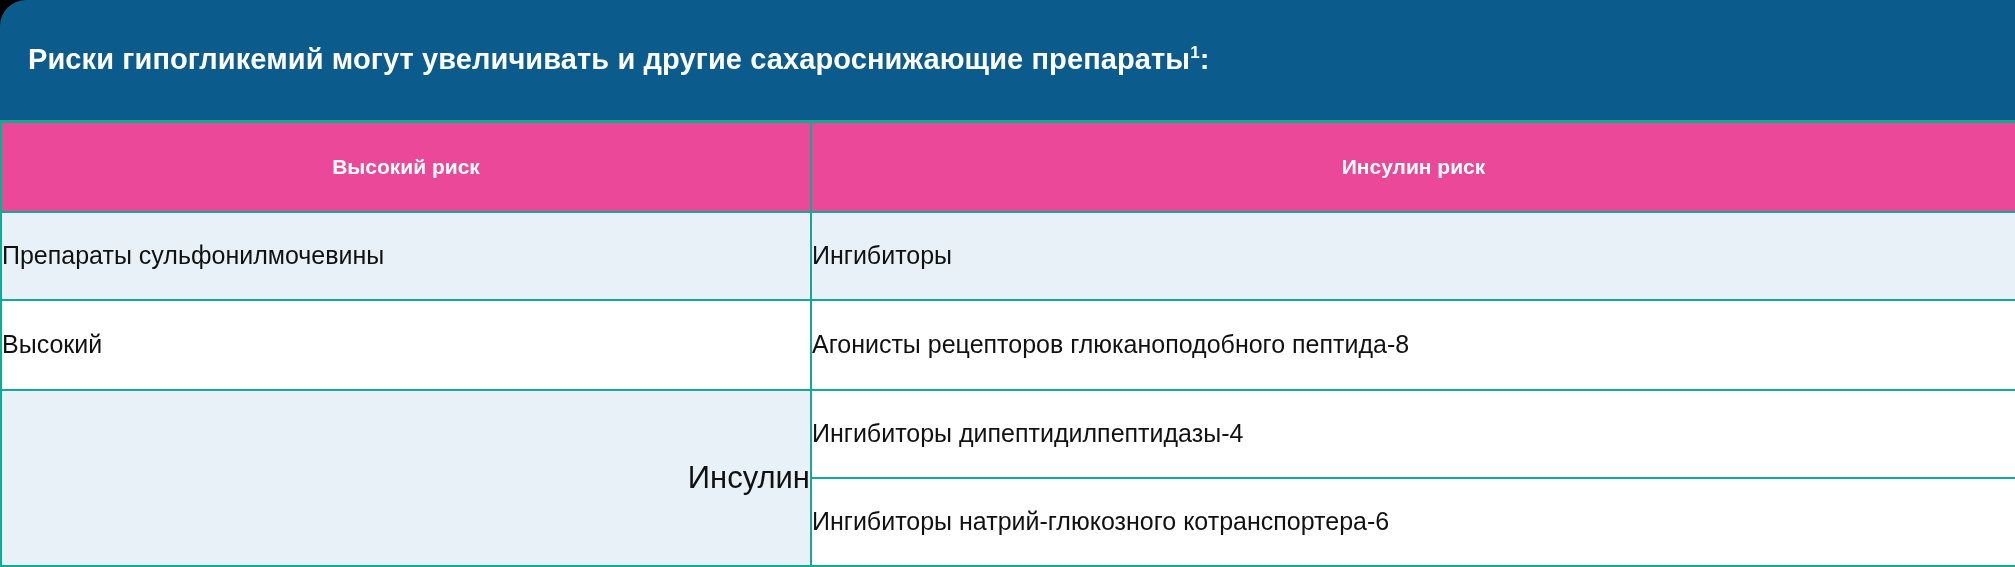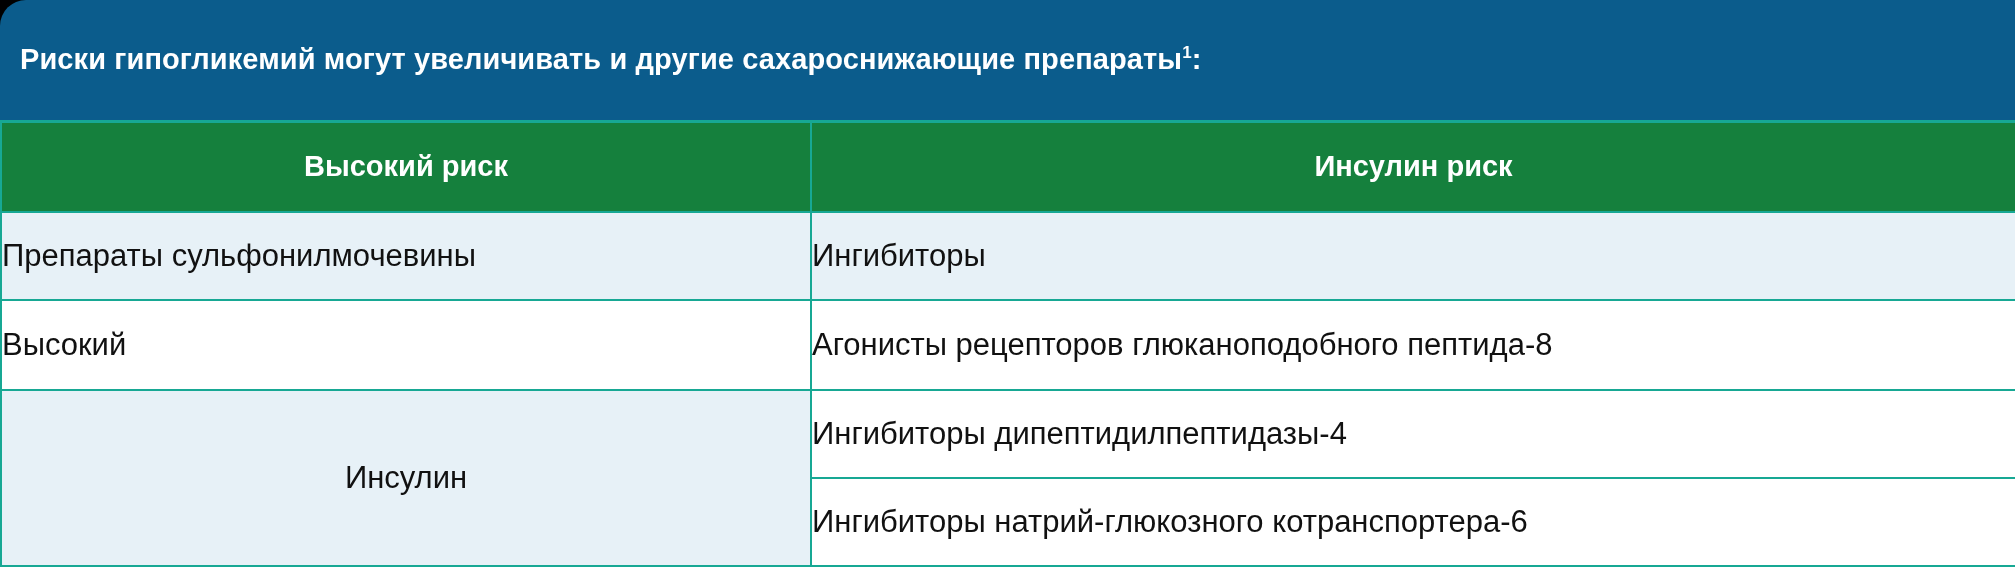--- a/index.html
+++ b/index.html
@@ -33,21 +33,21 @@
     border-top-left-radius: 26px;
     box-sizing: border-box;
     display: flex;
     align-items: center;
   }
   .title-text {
     color: #FFFFFF;
     font-size: 29px;
     font-weight: bold;
     letter-spacing: 0.1px;
-    padding-left: 20px;
+    padding-left: 28px;
     line-height: 1.15;
     white-space: nowrap;
   }
   .title-text sup {
     font-size: 17px;
     vertical-align: super;
     line-height: 0;
   }
 
   
@@ -66,51 +66,51 @@
   .risk-table th,
   .risk-table td {
     border: 2px solid #17A894;
     padding: 0;
     vertical-align: middle;
     box-sizing: border-box;
   }
 
   
   .hdr-row th {
-    background: #15803d;
+    background: #ec4899;
     height: 90px;
     color: #FFFFFF;
-    font-size: 29px;
+    font-size: 21px;
     font-weight: bold;
     text-align: center;
     border-top: 3px solid #17A894;
   }
 
   
   .cell {
-    font-size: 31px;
+    font-size: 25px;
     font-weight: normal;
     color: #111111;
     text-align: left;
     padding-left: 14px;
     padding-right: 10px;
   }
   .bg-tint  { background: #E7F1F7; }
   .bg-white { background: #FFFFFF; }
 
   .r1 { height: 88px; }
   .r2 { height: 90px; }
   .r3 { height: 88px; }
   .r4 { height: 88px; }
 
   .span-cell {
     background: #E7F1F7;
     font-size: 31px;
     color: #111111;
-    text-align: center;
+    text-align: right;
     padding-left: 14px;
     vertical-align: middle;
   }
 </style>
 </head>
 <body>
 
 <div class="slide">
 
   <div class="title-band">

